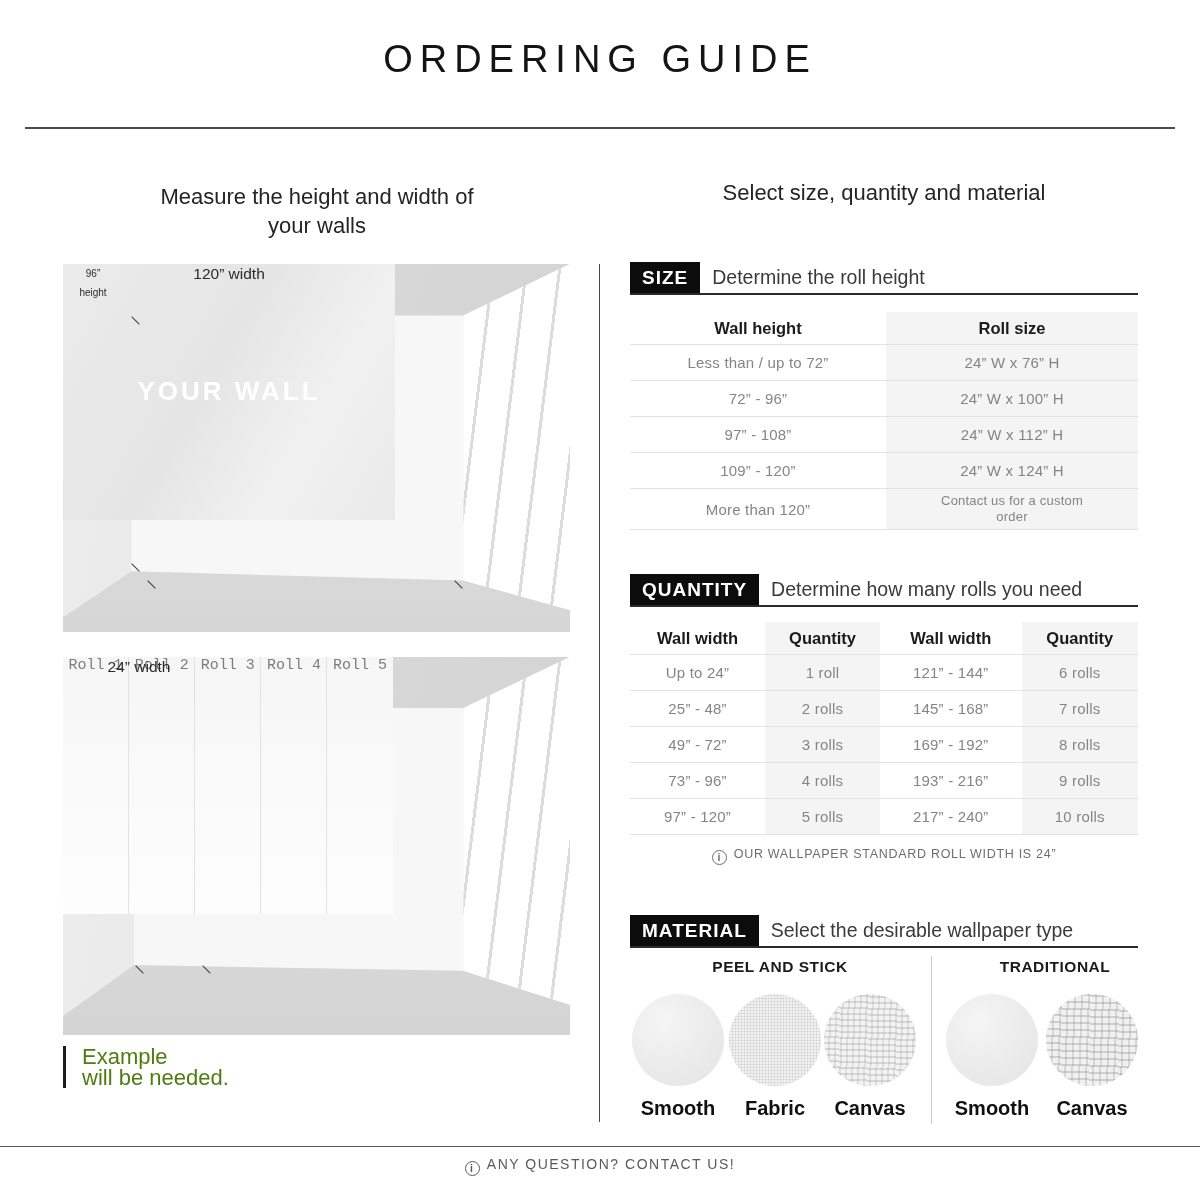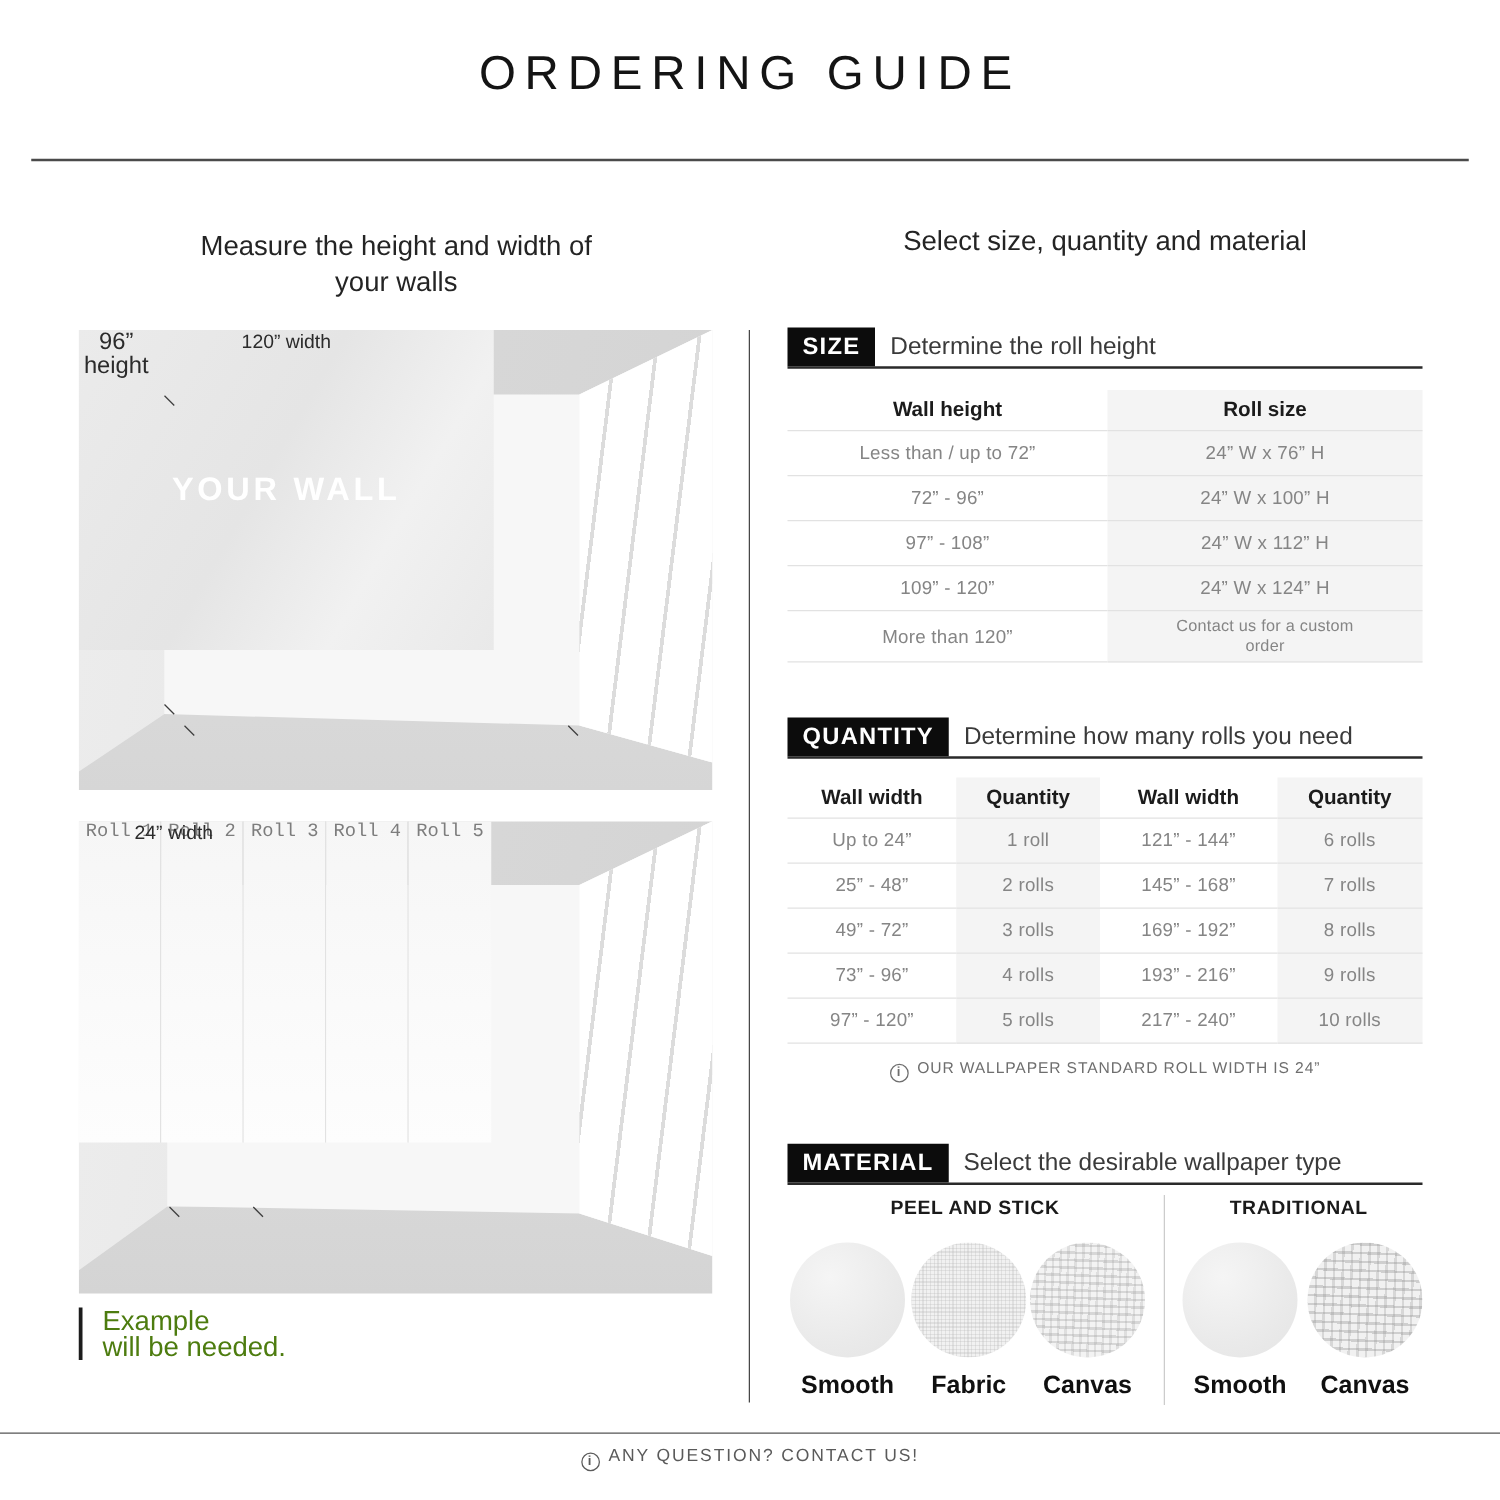--- a/index.html
+++ b/index.html
@@ -38,21 +38,21 @@
   .panels{left:14%;top:13.5%;width:65%;height:68%;inset:auto;display:flex;}
   .panel{flex:1;background:linear-gradient(to bottom,#f6f6f6,#fdfdfd);border-right:1px solid #e2e2e2;display:flex;align-items:flex-start;justify-content:center;padding-bottom:8px;box-sizing:border-box;font-family:Liberation Mono, monospace;}
   .panel:last-child{border-right:none;}
   .roll-label{font-size:15px;color:#7d7d7d;}
 
   
   .measure{background:none!important;}
   .mline-v{left:14.2%;top:15.5%;width:1px;height:67%;background:#757575;inset:auto;}
   .mline-h{left:17%;top:87%;width:60.5%;height:1px;background:#757575;inset:auto;}
   .tick{width:11px;height:1px;background:#3c3c3c;transform:rotate(45deg);inset:auto;}
-  .lbl{inset:auto;font-size:19px;color:#2b2b2b;text-align:center;line-height:19px;}
+  .lbl{inset:auto;font-size:10px;color:#2b2b2b;text-align:center;line-height:19px;}
   .h-lbl{left:6px;top:43%;width:60px;}
   .w-lbl{left:13.5%;top:89.5%;width:65.5%;font-size:15.5px;}
   .mline-s{left:14.6%;top:82.5%;width:13%;height:1px;background:#757575;inset:auto;}
   .w2-lbl{left:6.5%;top:85.5%;width:30%;font-size:15.5px;text-align:center;}
 
   
   .example{left:63px;top:1046px;width:480px;border-left:3px solid #1c1c1c;padding-left:16px;font-size:22px;line-height:21px;color:#4d7c0f;}
 
   
   .rcol{left:630px;top:0;width:508px;height:1200px;}
@@ -69,21 +69,21 @@
   .cell.rt{border-top:1px solid #e2e2e2;}
   .cell.rb{border-bottom:1px solid #e2e2e2;}
   .cell.small{font-size:13px;line-height:16px;min-height:40px;}
   .cell.small span{max-width:150px;display:block;}
 
   .note{position:absolute;left:0;width:508px;text-align:center;font-size:12.5px;letter-spacing:0.7px;color:#6e6e6e;font-weight:500;}
   .iconi{box-sizing:border-box;display:inline-block;width:15px;height:15px;border:1.4px solid currentColor;border-radius:50%;text-align:center;font-size:10.5px;line-height:12px;font-weight:600;vertical-align:-3px;margin-right:7px;}
 
   .grp-title{position:absolute;text-align:center;font-size:15.5px;font-weight:700;letter-spacing:0.5px;color:#1a1a1a;top:958px;}
   .grp1-title{left:0;width:300px;}
-  .grp2-title{left:310px;width:198px;}
+  .grp2-title{left:326px;width:198px;}
   .grp-div{position:absolute;left:301px;top:956px;width:1px;height:168px;background:#cccccc;}
   .swatch{position:absolute;width:92px;text-align:center;top:994px;}
   .circle{width:92px;height:92px;border-radius:50%;margin:0 auto;}
   .tex-smooth{background:radial-gradient(circle at 35% 30%,#f5f5f5,#eaeaea 60%,#e4e4e4);}
   .tex-fabric{background-color:#f1f1f1;background-image:repeating-linear-gradient(0deg,rgba(185,185,185,.30) 0 1px,transparent 1px 3px),repeating-linear-gradient(90deg,rgba(185,185,185,.30) 0 1px,transparent 1px 3px);}
   .tex-canvas{background-color:#f3f3f3;background-image:repeating-linear-gradient(2deg,rgba(150,150,150,.30) 0 2px,transparent 2px 6px),repeating-linear-gradient(92deg,rgba(150,150,150,.22) 0 2px,transparent 2px 6px);}
   .tex-canvas2{background-color:#f1f1f1;background-image:repeating-linear-gradient(2deg,rgba(140,140,140,.34) 0 2px,transparent 2px 7px),repeating-linear-gradient(92deg,rgba(140,140,140,.26) 0 2px,transparent 2px 7px);}
   .swatch-label{margin-top:11px;font-size:20px;font-weight:600;color:#101010;}
 
   

